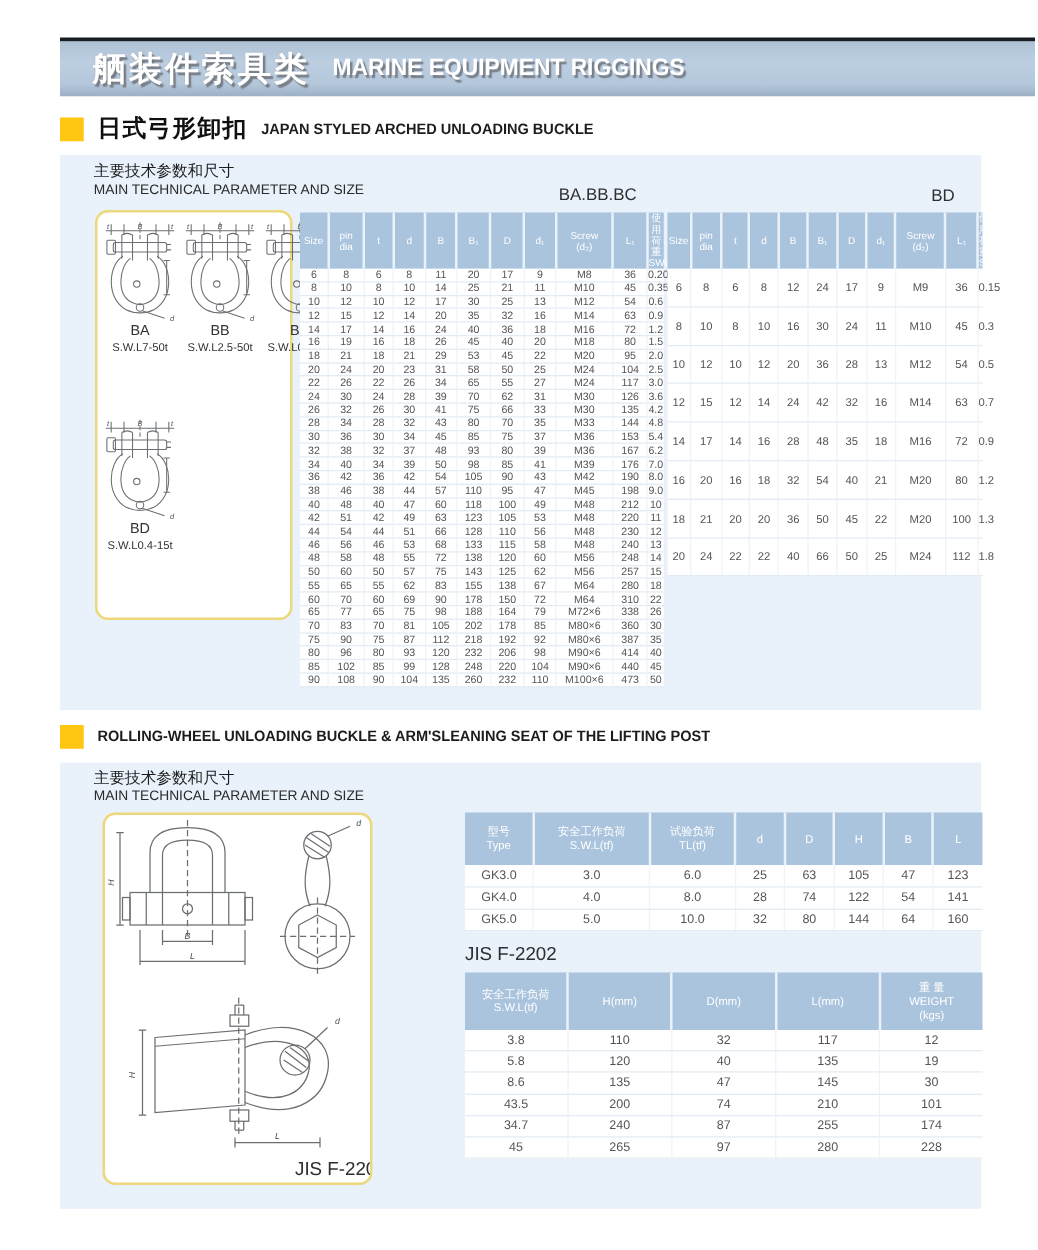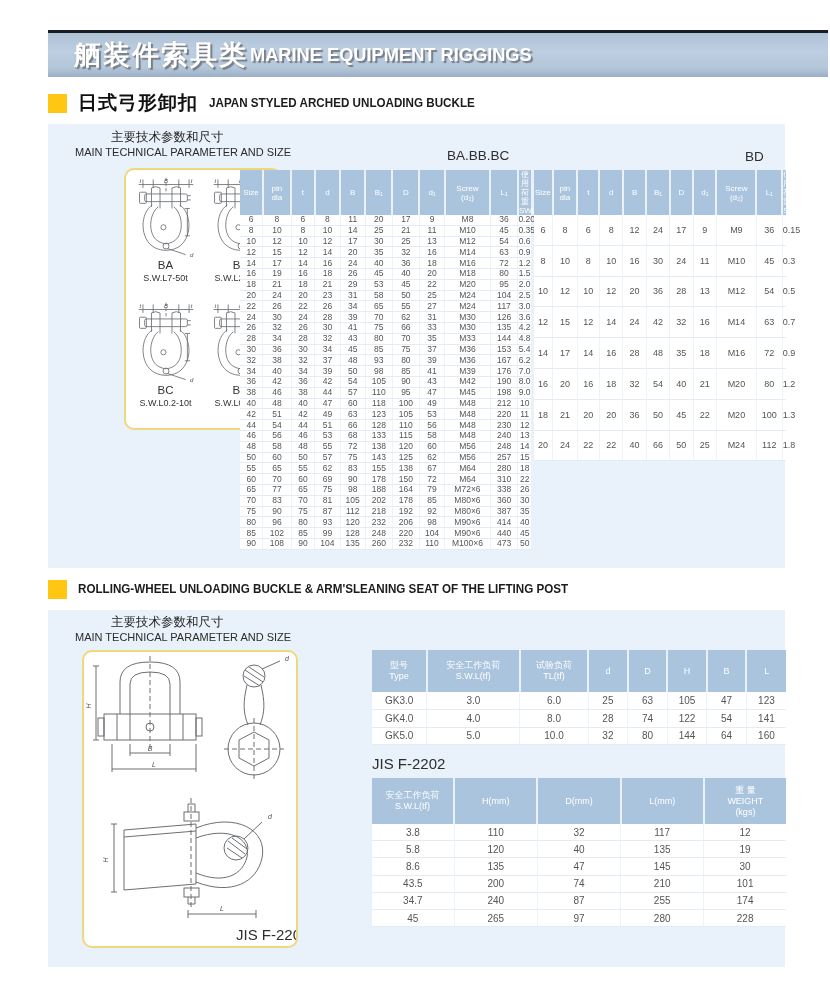--- a/index.html
+++ b/index.html
@@ -2,45 +2,45 @@
 <html><head>
 <meta charset="utf-8">
 <style>
   html,body{margin:0;padding:0;background:#fff;}
   .page{position:relative;width:830px;height:1000px;background:#fff;overflow:hidden;
         font-family:"Liberation Sans","DejaVu Sans",sans-serif;}
 
   
   .banner{position:absolute;left:48px;top:30px;width:780px;height:47px;box-sizing:border-box;
           background:linear-gradient(180deg,#aec2d6 0%,#bdcee1 40%,#b4c7db 78%,#9cb0c5 100%);
-          border-top:3px solid #191d24;display:flex;align-items:center;gap:2px;padding-left:26px;}
+          border-top:3px solid #191d24;display:flex;align-items:center;gap:18px;padding-left:26px;}
   .banner-zh{font-size:27px;font-weight:bold;color:#fff;letter-spacing:2px;
              text-shadow:2px 2px 1px #777d85,0 0 1px #9aa0a8;}
   .banner-en{font-size:19px;font-weight:bold;color:#fff;letter-spacing:0;
              text-shadow:2px 2px 1px #777d85;transform:scaleX(.96);transform-origin:left;}
 
   
   .sec-head{position:absolute;left:48px;display:flex;align-items:center;gap:11px;height:22px;white-space:nowrap;}
   #sec1-head{top:92px;}
   #sec2-head{top:578px;}
   .bullet{width:19px;height:19px;background:#ffc612;flex:0 0 auto;}
   .sec-zh{font-size:19px;font-weight:bold;color:#101010;letter-spacing:1px;}
   .sec-en{font-size:12px;font-weight:bold;color:#1c1c1c;transform:scaleX(.97);transform-origin:left;}
 
   
   .panel{position:absolute;left:48px;width:737px;background:#e9f1fa;}
   #panel1{top:124px;height:444px;}
   #panel2{top:610px;height:357px;}
-  .param-zh{position:absolute;font-size:12.5px;color:#1d1d1d;margin-left:36px;}
+  .param-zh{position:absolute;font-size:12.5px;color:#1d1d1d;}
   .param-en{position:absolute;font-size:11px;color:#2b2b2b;}
 
   
   .figbox{position:absolute;background:#fff;border:2px solid #edd87d;border-radius:10px;box-sizing:border-box;}
-  #figbox1{left:76px;top:168px;width:158px;height:262px;display:grid;
-           grid-template-columns:1fr 1fr;grid-template-rows:1fr 1fr;padding:6px 2px 2px 2px;margin-left:48px;}
+  #figbox1{left:76px;top:168px;width:158px;height:328px;display:grid;
+           grid-template-columns:1fr 1fr 1fr;grid-template-rows:1fr 1fr;padding:6px 2px 2px 2px;}
   .fig{display:flex;flex-direction:column;align-items:center;}
   .fig svg{width:64px;height:82px;}
   .fig-label{font-size:11.5px;color:#333;margin-top:1px;}
   .fig-swl{font-size:9px;color:#333;margin-top:2px;white-space:nowrap;}
   #figbox2{left:82px;top:650px;width:216px;height:298px;}
   #figbox2 svg{width:100%;height:100%;display:block;}
 
   
   .tcap{position:absolute;font-size:13.5px;color:#2e2e2e;}
   #cap-t1{left:447px;top:148px;}

